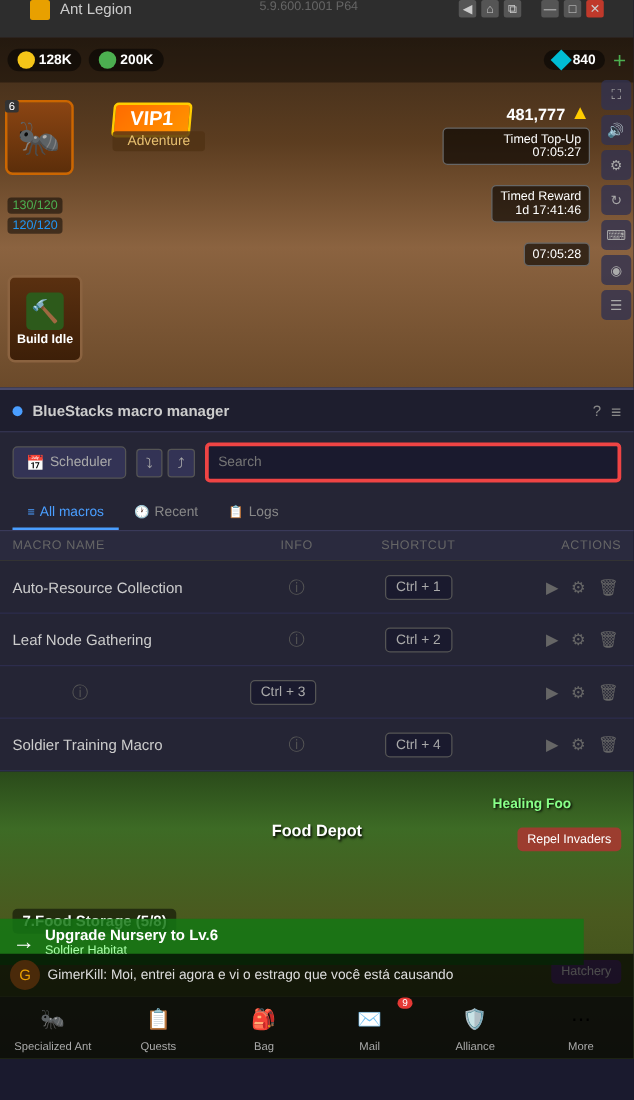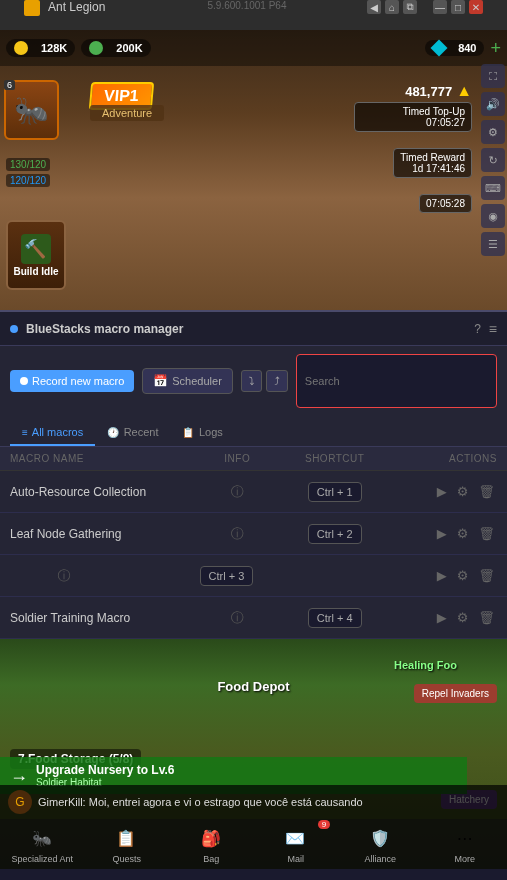--- a/index.html
+++ b/index.html
@@ -32,21 +32,21 @@
       position: absolute;
       top: 0; left: 0; right: 0;
       height: 36px;
       background: rgba(0,0,0,0.4);
       display: flex;
       align-items: center;
       padding: 0 6px;
       gap: 6px;
     }
     .hud-resource {
-      display: flex; align-items: center; gap: 13px;
+      display: flex; align-items: center; gap: 3px;
       background: rgba(0,0,0,0.5);
       border-radius: 10px;
       padding: 2px 8px;
       color: #fff;
       font-size: 11px;
       font-weight: bold;
     }
     .resource-icon-gold { width: 14px; height: 14px; background: #f5c518; border-radius: 50%; }
     .resource-icon-green { width: 14px; height: 14px; background: #4caf50; border-radius: 50%; }
     .resource-icon-diamond { width: 12px; height: 12px; background: #00bcd4; transform: rotate(45deg); }
@@ -239,25 +239,25 @@
       color: #aaa;
       border: 1px solid #555;
       border-radius: 3px;
       padding: 4px 7px;
       font-size: 11px;
       cursor: pointer;
     }
     .search-box-macro {
       flex: 1;
       background: #1a1a2e;
-      border: 1px solid #ef4444;
+      border: 3px solid #ef4444;
       border-radius: 4px;
       color: #888;
       font-size: 11px;
-      padding: 20px 8px;
+      padding: 7px 8px;
     }
 
     
     .macro-tabs {
       display: flex;
       align-items: center;
       padding: 4px 10px 0;
       gap: 0;
       background: #252535;
       border-bottom: 1px solid #3a3a5a;
@@ -517,24 +517,20 @@
 <div class="macro-panel">
 
   <div class="macro-header">
     <div class="bluestacks-dot"></div>
     <span class="macro-title">BlueStacks macro manager</span>
     <span class="macro-help">?</span>
     <span class="macro-menu">≡</span>
   </div>
 
   <div class="macro-toolbar">
-    <button class="btn-record">
-      <span class="btn-record-dot"></span>
-      <span>Record new macro</span>
-    </button>
     <button class="btn-scheduler">
       <span class="scheduler-icon">📅</span>
       <span>Scheduler</span>
     </button>
     <div class="import-btns">
       <button class="import-btn">⤵</button>
       <button class="import-btn">⤴</button>
     </div>
     <input class="search-box-macro" type="text" placeholder="Search" style="">
   </div>

